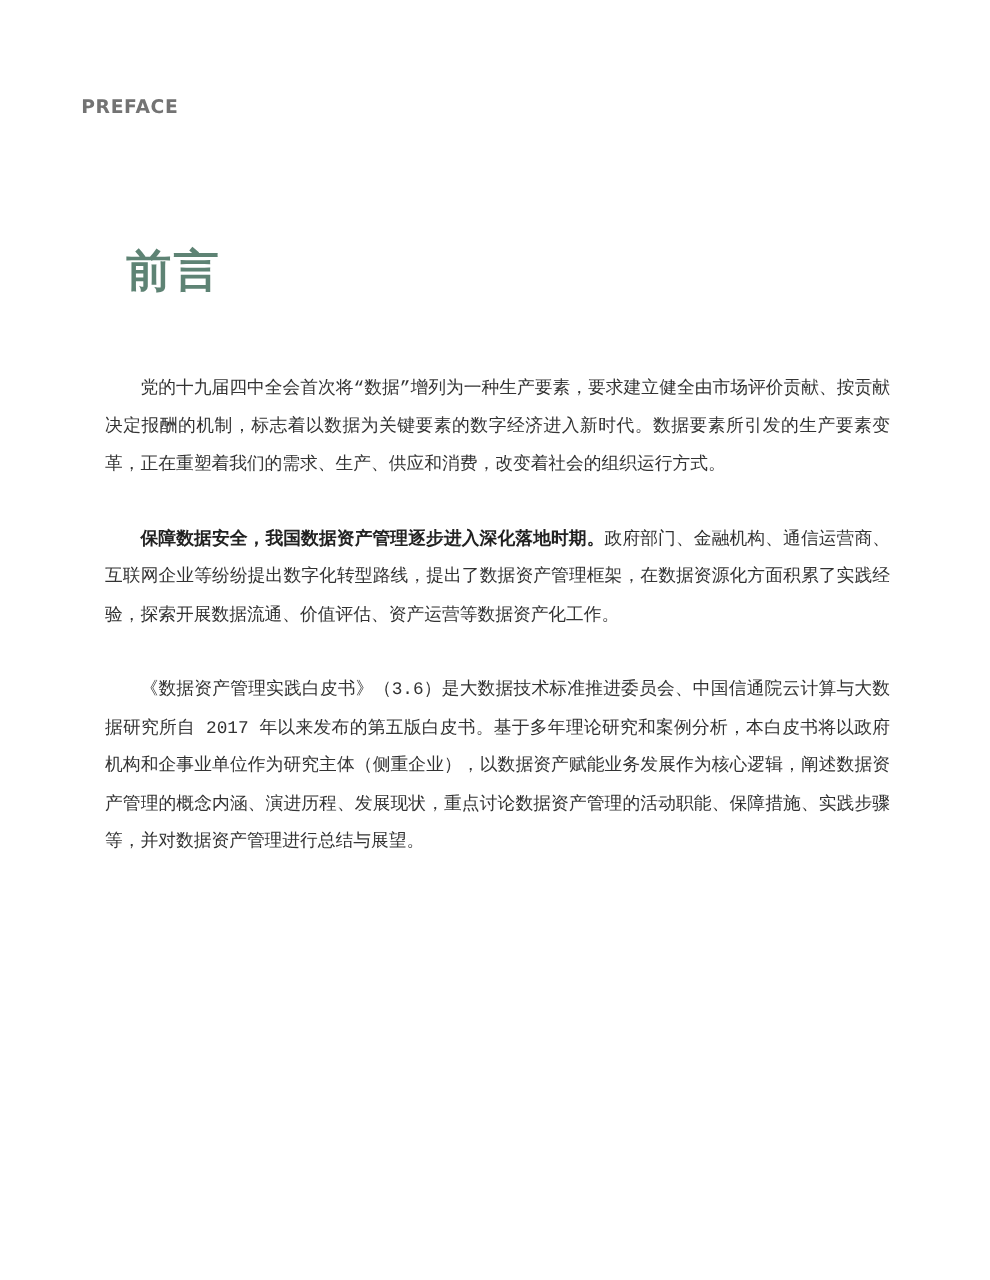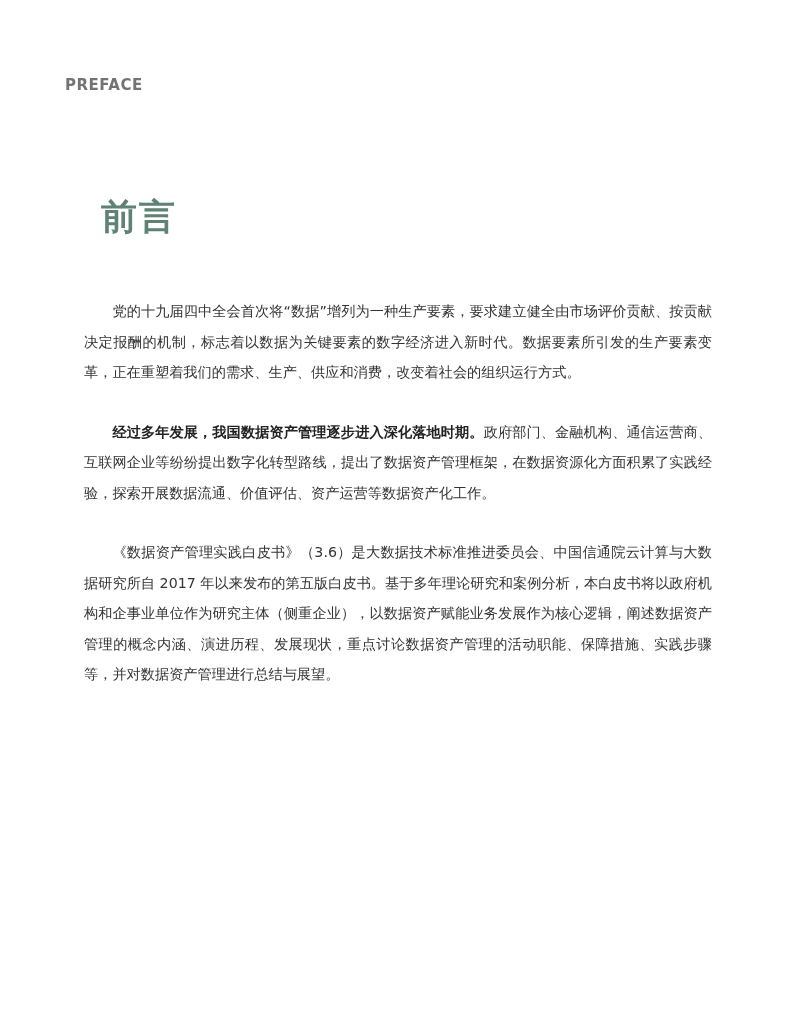--- a/index.html
+++ b/index.html
@@ -42,36 +42,37 @@
       width: 628px;
       color: #333333;
       font-size: 14.2px;
       line-height: 30.5px;
     }
     .para {
       margin: 0 0 29px 0;
       text-indent: 2em;
       text-align: justify;
       text-justify: inter-ideograph;
+      font-family: Liberation Mono, monospace;
     }
     .para .lead {
       font-weight: bold;
       color: #222222;
     }
   </style>
 </head>
 <body>
 
 <div class="section-label">PREFACE</div>
 
 <h1 class="page-title">前言</h1>
 
 <div class="body-text">
   <p class="para">
     <span>党的十九届四中全会首次将“数据”增列为一种生产要素，要求建立健全由市场评价贡献、按贡献决定报酬的机制，标志着以数据为关键要素的数字经济进入新时代。数据要素所引发的生产要素变革，正在重塑着我们的需求、生产、供应和消费，改变着社会的组织运行方式。</span>
   </p>
   <p class="para">
-    <span class="lead">经过多年发展，我国数据资产管理逐步进入深化落地时期。</span><span>政府部门、金融机构、通信运营商、互联网企业等纷纷提出数字化转型路线，提出了数据资产管理框架，在数据资源化方面积累了实践经验，探索开展数据流通、价值评估、资产运营等数据资产化工作。</span>
+    <span class="lead">保障数据安全，我国数据资产管理逐步进入深化落地时期。</span><span>政府部门、金融机构、通信运营商、互联网企业等纷纷提出数字化转型路线，提出了数据资产管理框架，在数据资源化方面积累了实践经验，探索开展数据流通、价值评估、资产运营等数据资产化工作。</span>
   </p>
   <p class="para">
     <span>《数据资产管理实践白皮书》（3.6）是大数据技术标准推进委员会、中国信通院云计算与大数据研究所自 2017 年以来发布的第五版白皮书。基于多年理论研究和案例分析，本白皮书将以政府机构和企事业单位作为研究主体（侧重企业），以数据资产赋能业务发展作为核心逻辑，阐述数据资产管理的概念内涵、演进历程、发展现状，重点讨论数据资产管理的活动职能、保障措施、实践步骤等，并对数据资产管理进行总结与展望。</span>
   </p>
 </div>
 
 </body></html>

